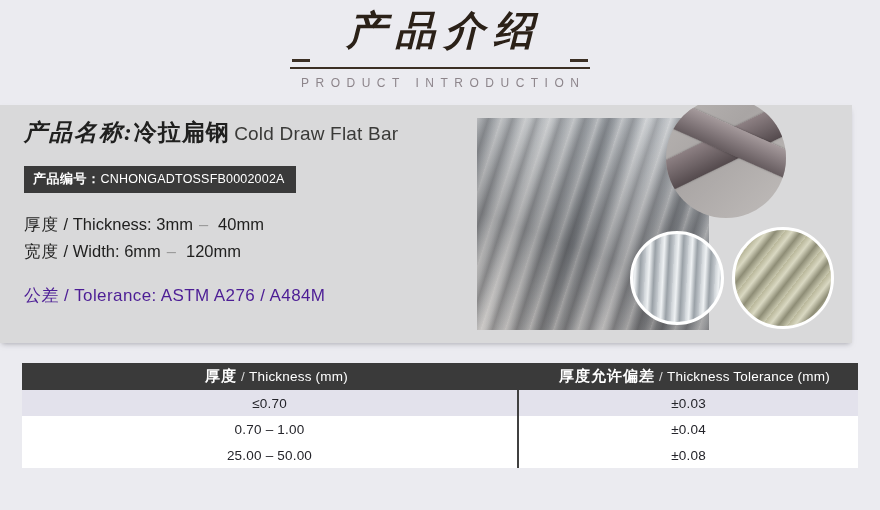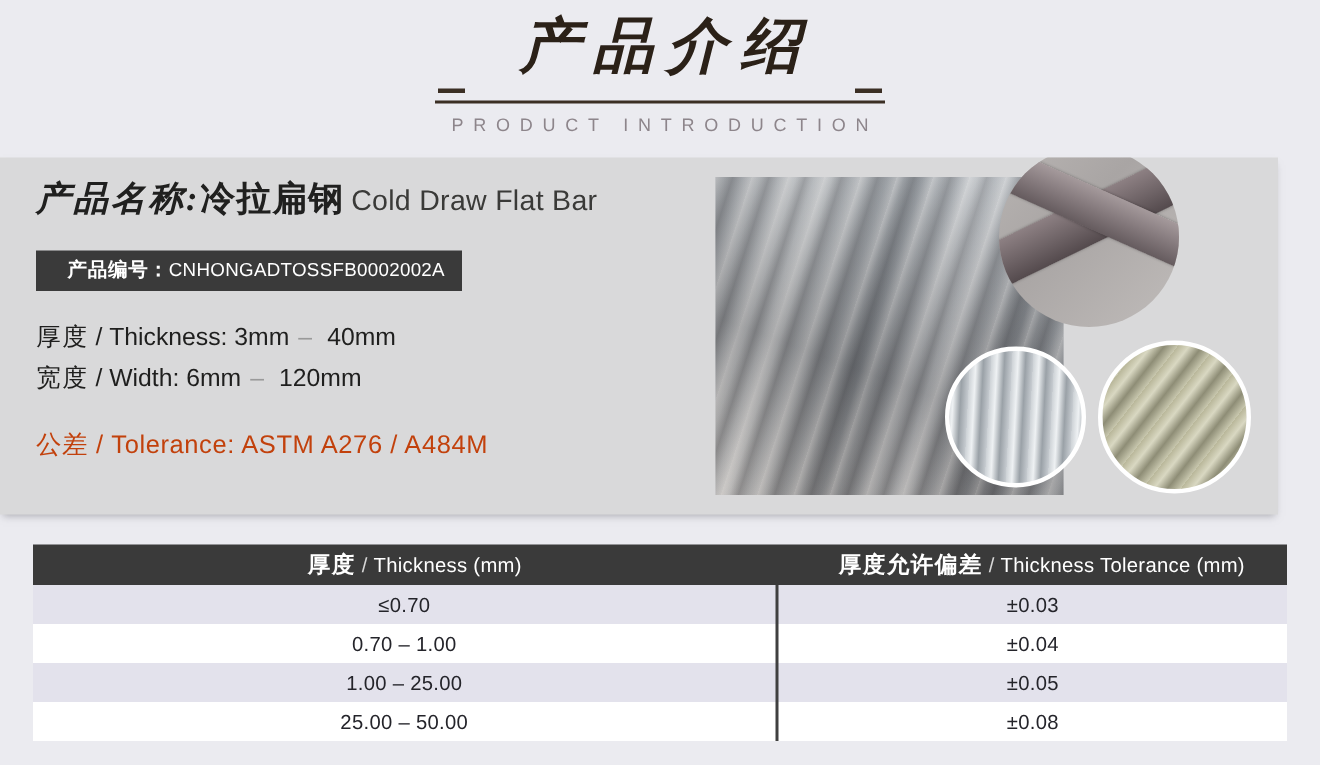--- a/index.html
+++ b/index.html
@@ -114,21 +114,21 @@
     font-size: 19px;
     font-weight: normal;
     color: #3a3a38;
     letter-spacing: .2px;
   }
   .sku-badge {
     display: inline-block;
     margin-top: 14px;
     background: #3a3a3a;
     color: #ffffff;
-    padding: 4px 11px 5px 21px;
+    padding: 4px 11px 5px 9px;
     font-size: 13px;
     letter-spacing: .3px;
     white-space: nowrap;
   }
   .sku-badge .sku-lbl {
     font-weight: bold;
     letter-spacing: .5px;
   }
   .sku-badge .sku-val {
     font-size: 12.5px;
@@ -144,21 +144,21 @@
     white-space: nowrap;
   }
   .spec-line .sp-cn { letter-spacing: 1px; }
   .spec-line .dashsep {
     color: #9a9a9a;
     padding: 0 10px 0 6px;
   }
   .spec-tol {
     margin-top: 19px;
     font-size: 17px;
-    color: #c2410c;
+    color: #4c1d95;
     letter-spacing: .4px;
     white-space: nowrap;
   }
 
   
   .photo-main {
     position: absolute;
     left: 477px;
     top: 13px;
     width: 232px;
@@ -350,22 +350,18 @@
   </thead>
   <tbody>
     <tr class="odd">
       <td>≤0.70</td>
       <td>±0.03</td>
     </tr>
     <tr class="even">
       <td>0.70 – 1.00</td>
       <td>±0.04</td>
     </tr>
-    <tr class="odd">
-      <td>1.00 – 25.00</td>
-      <td>±0.05</td>
-    </tr>
     <tr class="even">
       <td>25.00 – 50.00</td>
       <td>±0.08</td>
     </tr>
   </tbody>
 </table>
 
 </body></html>

